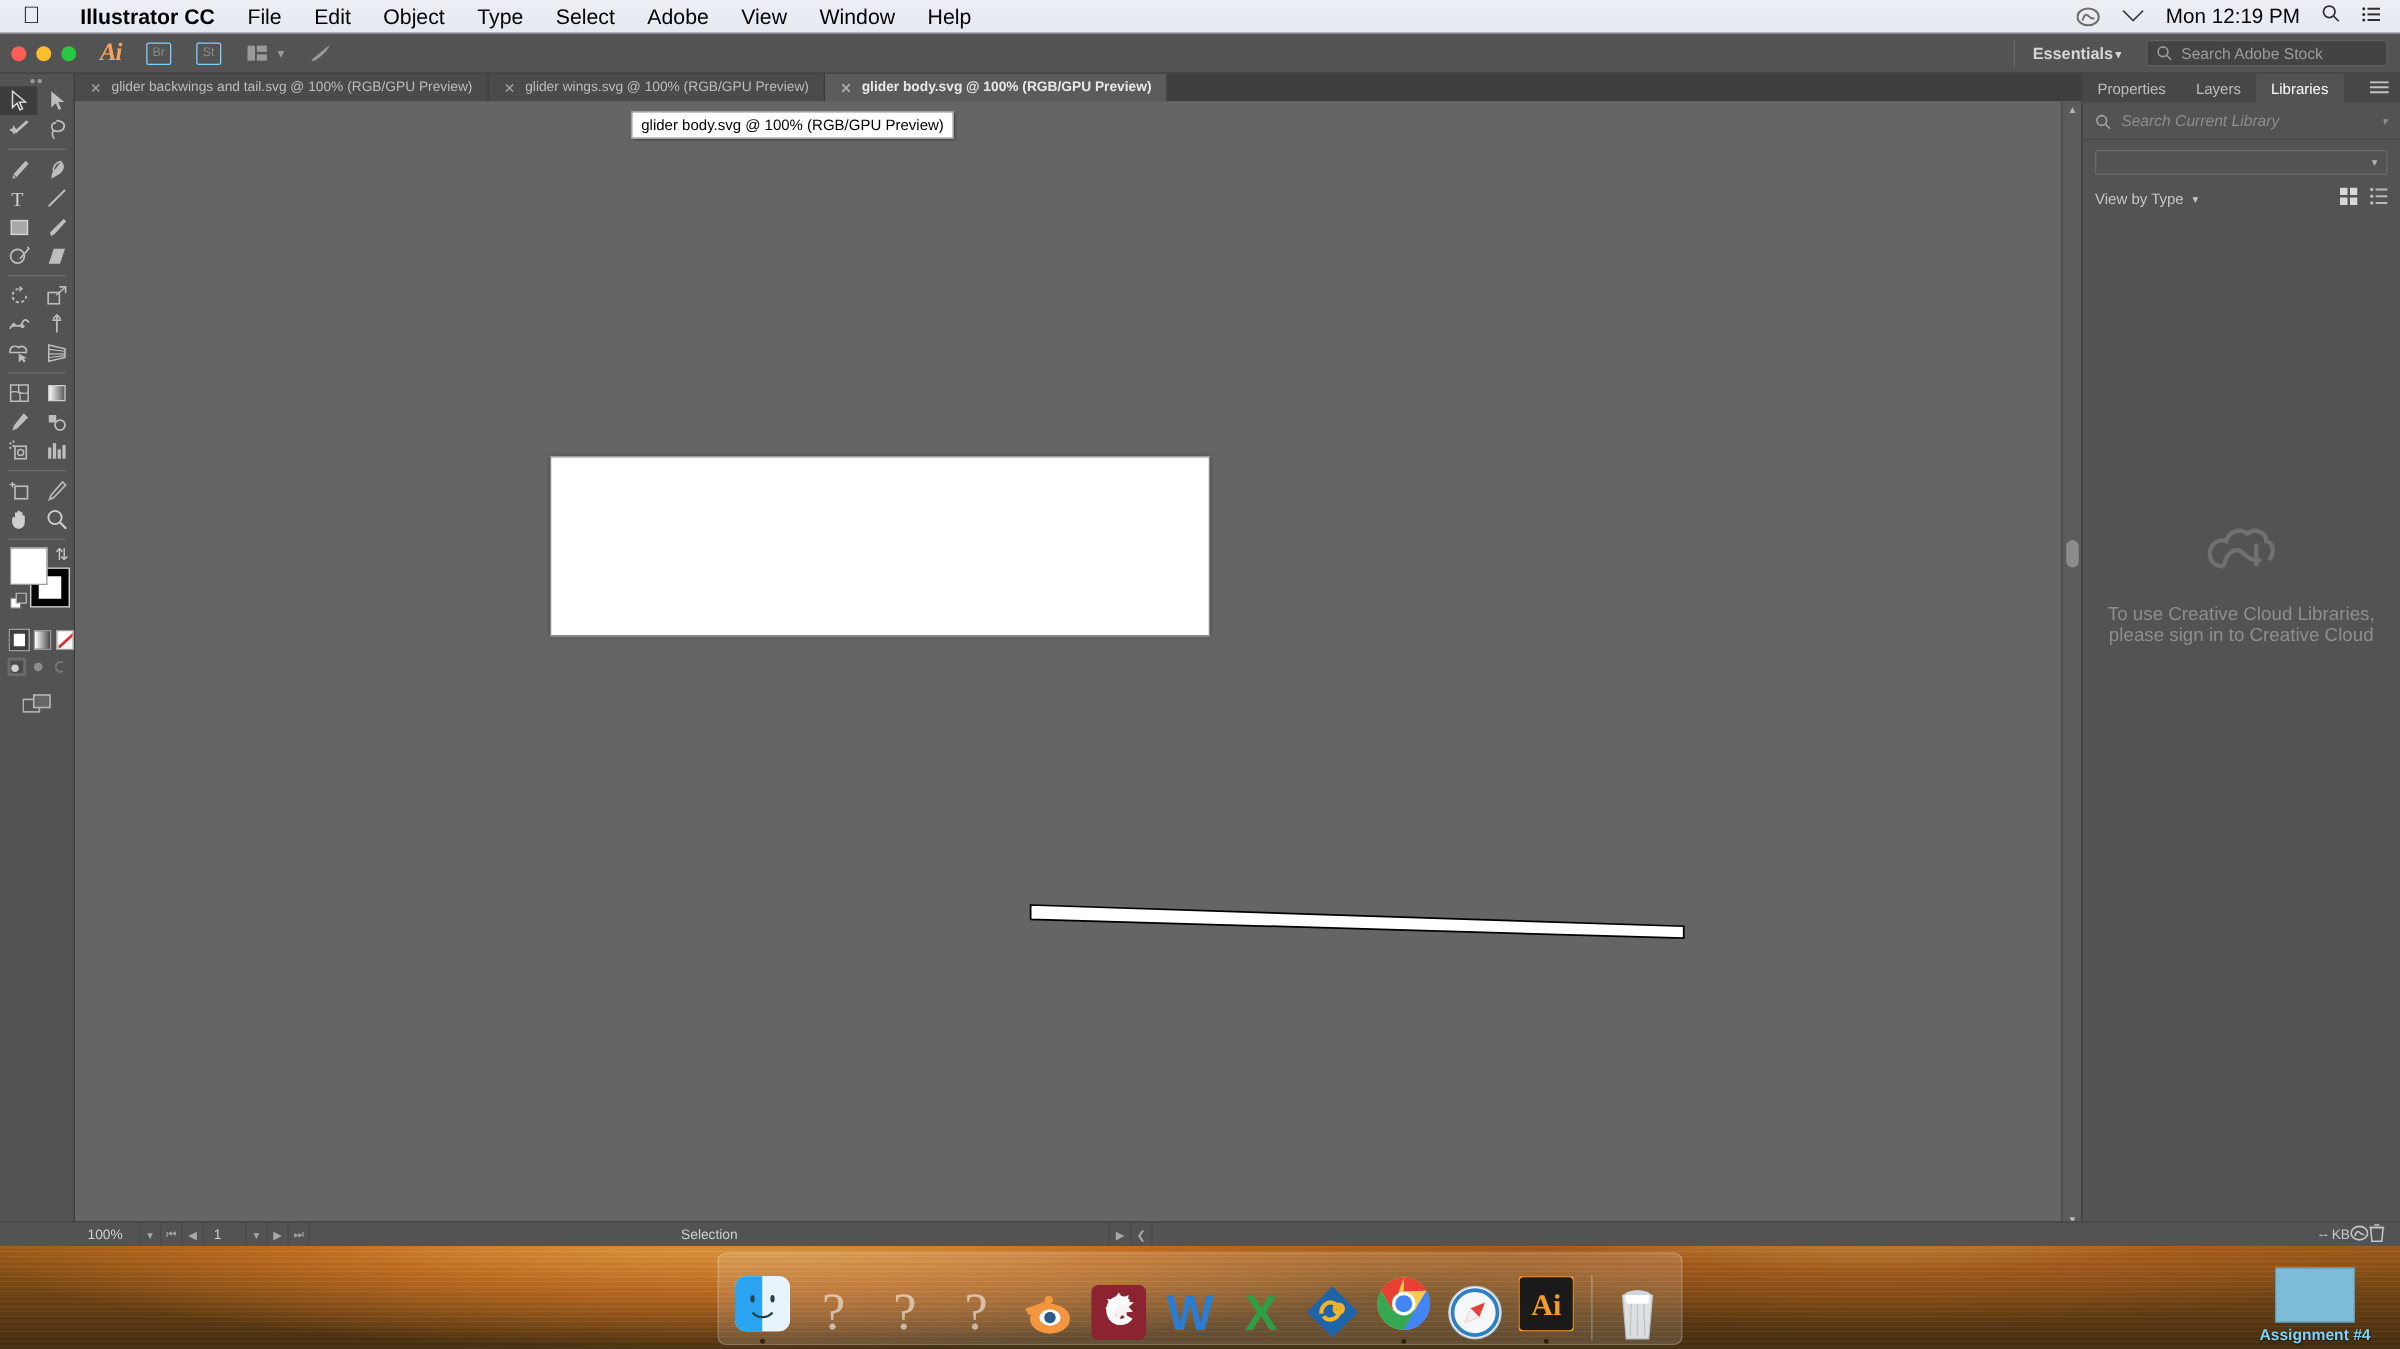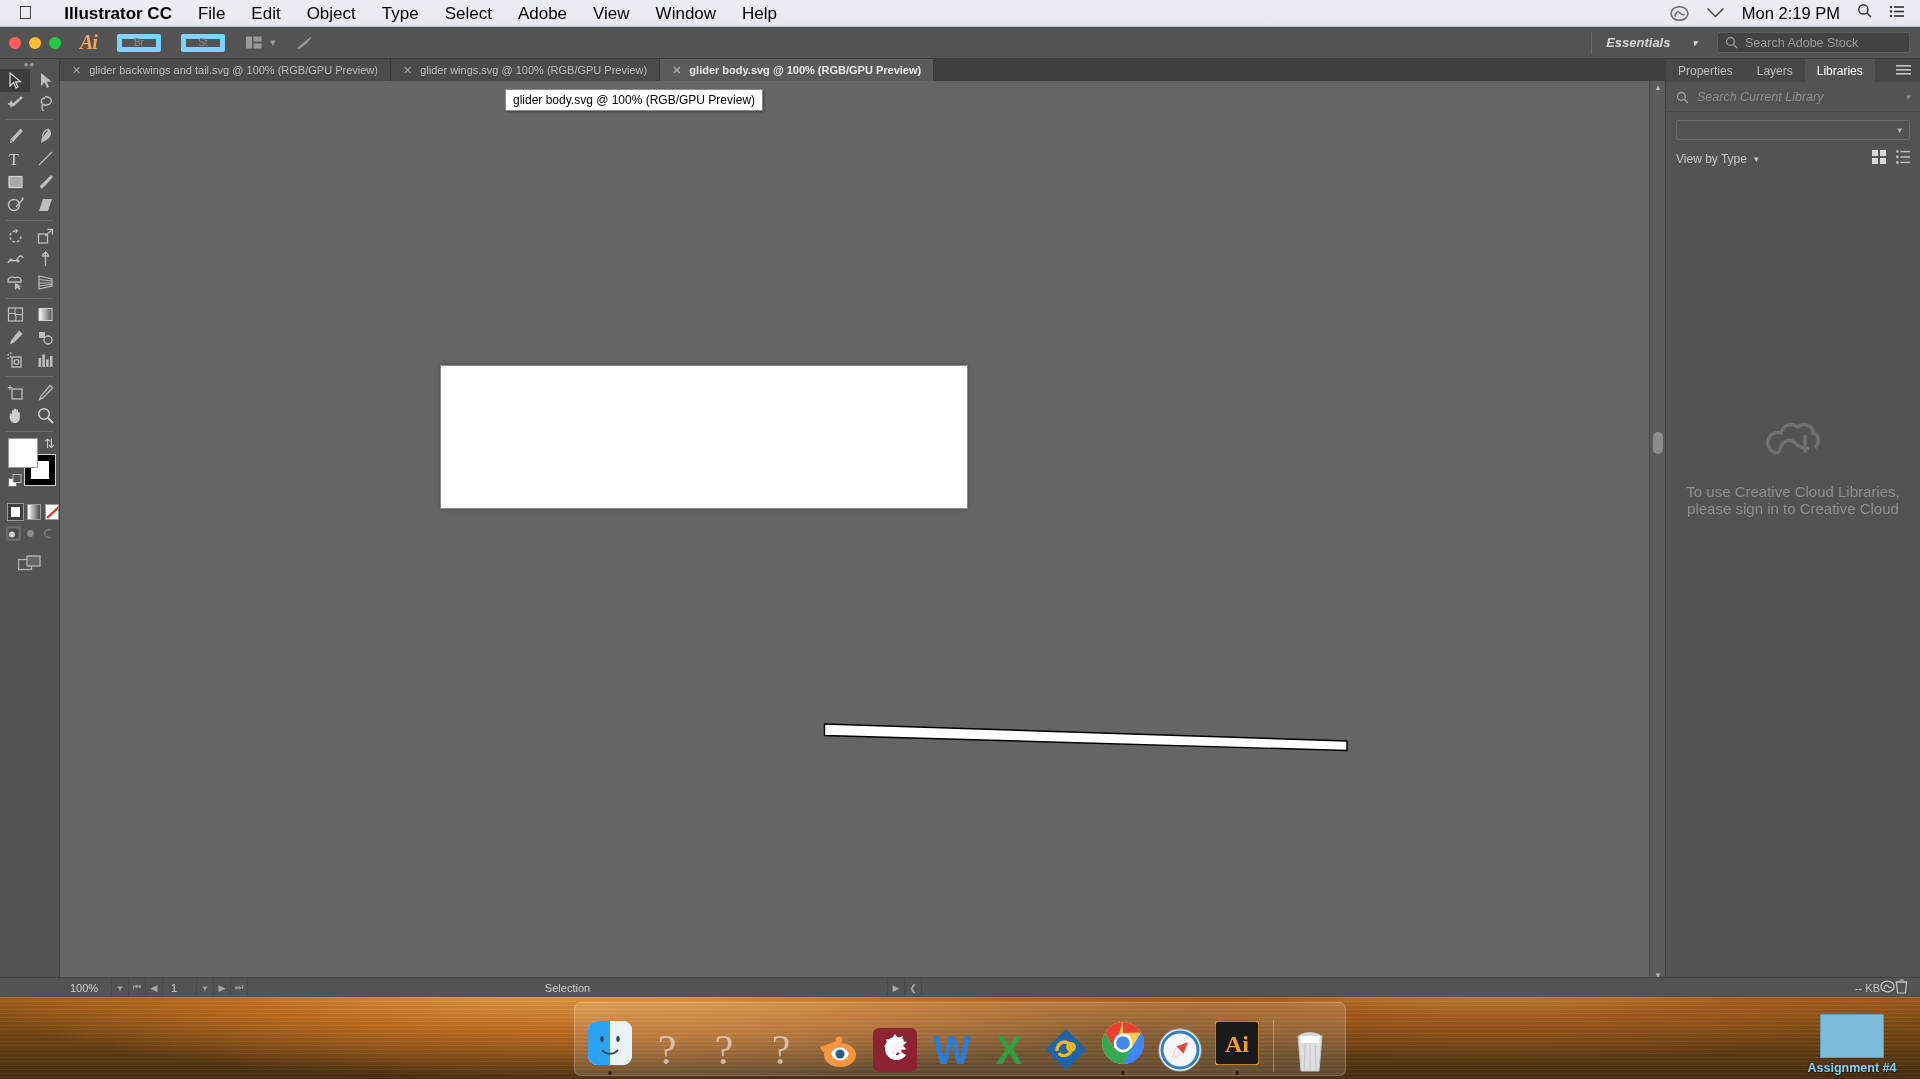--- a/index.html
+++ b/index.html
@@ -30,25 +30,25 @@
     position: absolute; top: 27px; left: 0; width: 1920px; height: 32px;
     background: #535353; display: flex; align-items: center;
     border-bottom: 1px solid #3d3d3d;
   }
   .traffic { display: flex; gap: 8px; padding-left: 9px; }
   .traffic i { width: 12px; height: 12px; border-radius: 50%; display: block; }
   .ai-logo { color: #f7a35c; font-weight: bold; font-size: 20px; font-style: italic;
              font-family: "Liberation Serif", serif; margin-left: 19px; letter-spacing: -1px;}
   .appbtn { margin-left: 20px; display: flex; align-items: center; justify-content: center;
             color: #9a9a9a; font-size: 11px; }
-  .sqbtn { width: 44px; height: 18px; border: 5px solid #7dd3fc; border-radius: 2px;
+  .sqbtn { width: 20px; height: 18px; border: 1px solid #7dd3fc; border-radius: 2px;
            color: #8a8a8a; font-size: 10px; display: flex; align-items: center; justify-content: center; }
   #appbar .right { margin-left: auto; display: flex; align-items: center; padding-right: 10px; height: 100%; }
-  .ws-sel { color: #d6d6d6; font-size: 13px; font-weight: bold; display: flex; align-items: center; gap: 22px;
-            padding: 0 14px; border-left: 1px solid #6a6a6a; height: 22px; font-style: italic; }
+  .ws-sel { color: #d6d6d6; font-size: 13px; font-weight: bold; display: flex; align-items: center; gap: 2px;
+            padding: 0 14px; border-left: 1px solid #6a6a6a; height: 22px; }
   .stock-search { margin-left: 6px; display: flex; align-items: center; gap: 7px;
       background: #434343; border: 1px solid #5e5e5e; border-radius: 2px;
       height: 21px; width: 193px; padding: 0 7px; color: #9c9c9c; font-size: 12.5px; }
 
   
   #tabs { position: absolute; top: 59px; left: 60px; width: 1605px; height: 22px;
           background: #3f3f3f; display: flex; align-items: stretch; font-size: 11px; }
   .tab { display: flex; align-items: center; gap: 8px; padding: 0 12px;
          background: #4b4b4b; color: #bcbcbc; border-right: 1px solid #3a3a3a; white-space: nowrap; }
   .tab.active { background: #5b5b5b; color: #e9e9e9; font-weight: bold; }
@@ -171,21 +171,21 @@
       <svg width="19" height="19" viewBox="0 0 19 19">
           <ellipse cx="9.5" cy="9.5" rx="8.5" ry="6.8" fill="none" stroke="#6d6d6d" stroke-width="1.6"></ellipse>
           <path d="M5 12.5 C6 8 8 6.5 10 9 C11.2 10.5 12.5 11 14.5 10.8" fill="none" stroke="#6d6d6d" stroke-width="1.6"></path>
         </svg>
     </span>
     <span>
       <svg width="19" height="13" viewBox="0 0 19 13">
           <path d="M1.5 3.5 L9.5 11.5 L17.5 3.5" fill="none" stroke="#3b3b3b" stroke-width="1.3"></path>
         </svg>
     </span>
-    <span class="clock">Mon 2:19 PM</span>
+    <span class="clock">Mon 12:19 PM</span>
     <span>
       <svg width="15" height="15" viewBox="0 0 15 15">
           <circle cx="6.4" cy="6.4" r="4.6" fill="none" stroke="#2f2f2f" stroke-width="1.4"></circle>
           <line x1="10" y1="10" x2="14" y2="14" stroke="#2f2f2f" stroke-width="1.4"></line>
         </svg>
     </span>
     <span>
       <svg width="15" height="13" viewBox="0 0 15 13">
           <g fill="#2f2f2f">
             <circle cx="2" cy="2" r="1.2"></circle>

